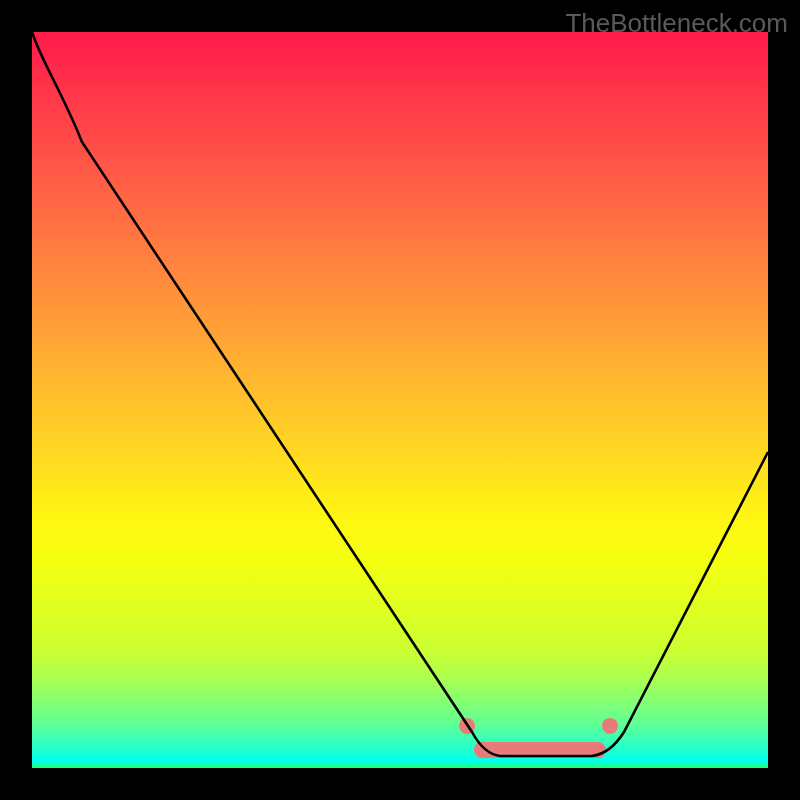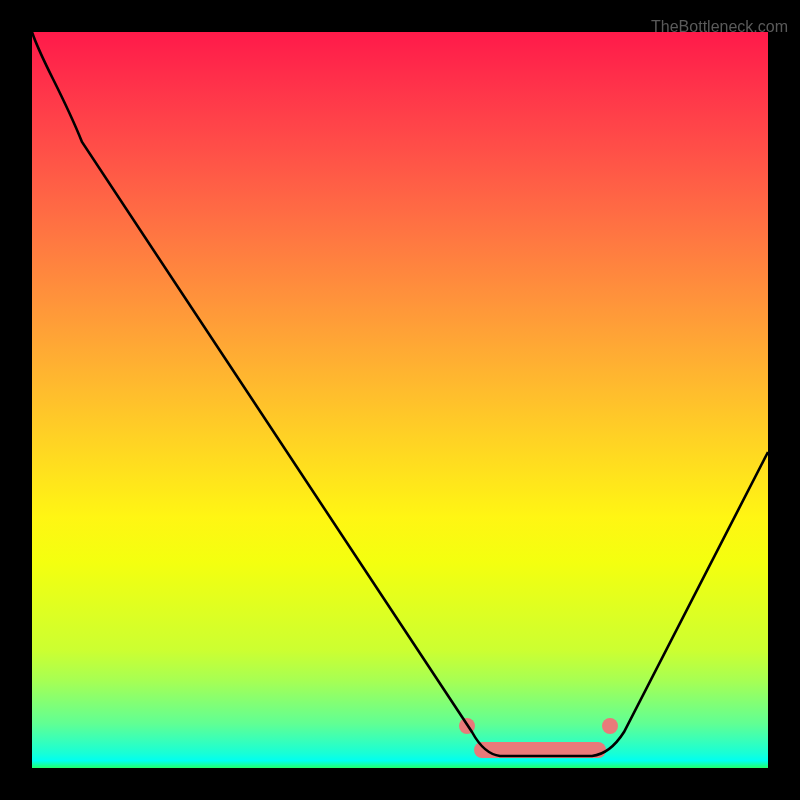--- a/index.html
+++ b/index.html
@@ -5,24 +5,24 @@
   * { margin: 0; padding: 0; box-sizing: border-box; }
   body {
     width: 800px;
     height: 800px;
     background: #000;
     position: relative;
     font-family: Arial, sans-serif;
   }
   .watermark {
     position: absolute;
-    top: 18px;
+    top: 8px;
     right: 12px;
     color: #5a5a5a;
-    font-size: 16px;
+    font-size: 26px;
     font-weight: 500;
     z-index: 10;
   }
   .plot-area {
     position: absolute;
     left: 32px;
     top: 32px;
     width: 736px;
     height: 736px;
   }

